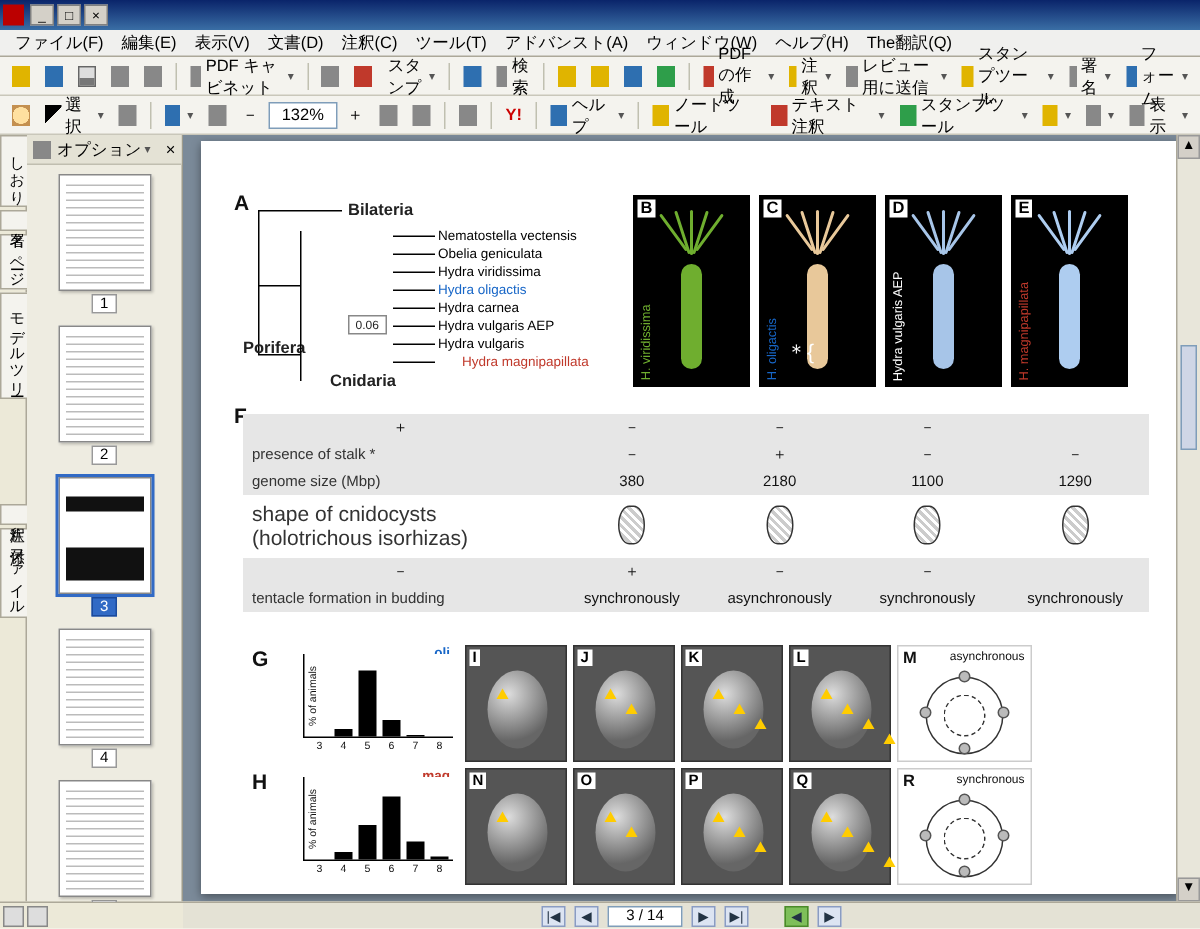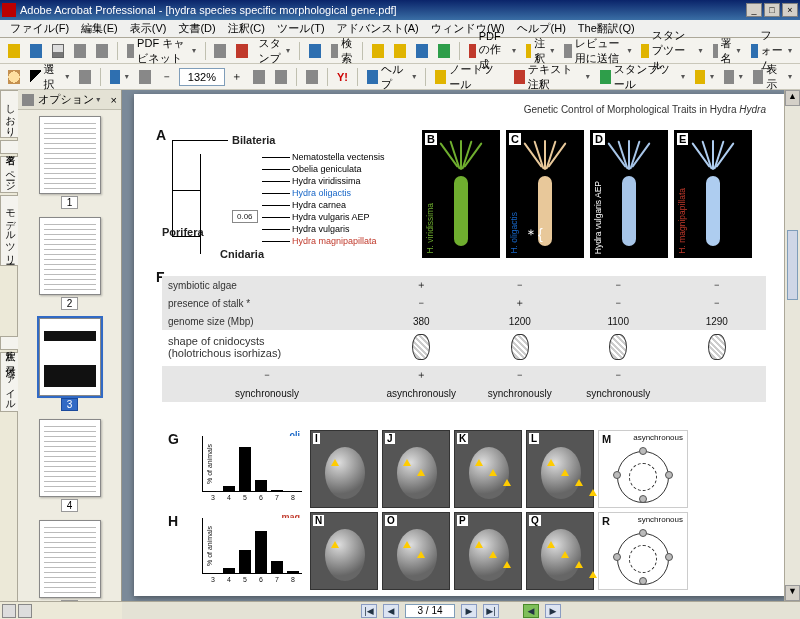--- a/index.html
+++ b/index.html
@@ -96,23 +96,20 @@
   .navbtn { width:16px; height:14px; border:1px solid #8a9cc2; background:#dce4f2; font-size:9px; display:flex; align-items:center; justify-content:center; color:#234; }
   .pagefield { width:50px; height:14px; border:1px solid #7f9db9; background:#fff; text-align:center; font-size:10px; }
   .statusbar { position:absolute; left:0; bottom:0; width:122px; height:18px; background:#ece9d8; border-top:1px solid #aca899; display:flex; align-items:center; }
   .sqbtn { width:14px; height:14px; border:1px solid #888; margin-left:2px; background:#ddd; }
 </style>
 </head>
 <body>
 
 <div class="titlebar">
   <span class="icon"></span>
-  <span class="title">
-    <span>Adobe Acrobat Professional</span> - <span>[hydra species specific morphological gene.pdf]</span>
-  </span>
   <div class="winbtns">
     <div class="winbtn">_</div>
     <div class="winbtn">□</div>
     <div class="winbtn">×</div>
   </div>
 </div>
 
 <div class="menubar">
   <span class="menuitem">ファイル(F)</span>
   <span class="menuitem">編集(E)</span>
@@ -383,24 +380,20 @@
           <div class="textrow" style="top: 66px;"></div>
           <div class="textrow" style="top: 71px;"></div>
         </div>
         <div class="thumblabel">5</div>
       </div>
     </div>
 </div>
 
 <div class="docarea">
   <div class="paper">
-    <div class="runhead">
-      <span>Genetic Control of Morphological Traits in Hydra</span>
-      <span style="font-style:italic">Hydra</span>
-    </div>
 
     <div class="panel-label" style="position:absolute;left:22px;top:34px">A</div>
     <div class="panelA">
       <div class="tree">
         <div class="line" style="left:10px;top:10px;width:1px;height:96px"></div>
         <div class="line" style="left:10px;top:10px;width:56px;height:1px"></div>
         <div class="label" style="left:70px;top:4px;font-weight:bold;font-size:11px">Bilateria</div>
         <div class="line" style="left:10px;top:106px;width:28px;height:1px"></div>
         <div class="label" style="left:0px;top:96px;font-weight:bold;font-size:11px">Porifera</div>
         <div class="line" style="left:38px;top:24px;width:1px;height:100px"></div>
@@ -415,21 +408,21 @@
             <div class="label" style="left: 130px; top: 46px; color: rgb(0, 0, 0);">Hydra viridissima</div>
             <div class="line" style="left: 100px; top: 51px; width: 28px; height: 1px;"></div>
             <div class="label" style="left: 130px; top: 58px; color: rgb(23, 102, 199);">Hydra oligactis</div>
             <div class="line" style="left: 100px; top: 63px; width: 28px; height: 1px;"></div>
             <div class="label" style="left: 130px; top: 70px; color: rgb(0, 0, 0);">Hydra carnea</div>
             <div class="line" style="left: 100px; top: 75px; width: 28px; height: 1px;"></div>
             <div class="label" style="left: 130px; top: 82px; color: rgb(0, 0, 0);">Hydra vulgaris AEP</div>
             <div class="line" style="left: 100px; top: 87px; width: 28px; height: 1px;"></div>
             <div class="label" style="left: 130px; top: 94px; color: rgb(0, 0, 0);">Hydra vulgaris</div>
             <div class="line" style="left: 100px; top: 99px; width: 28px; height: 1px;"></div>
-            <div class="label" style="left: 130px; top: 106px; color: rgb(192, 57, 43);">Hydra magnipapillata</div>
+            <div class="label" style="left: 146px; top: 106px; color: rgb(192, 57, 43);">Hydra magnipapillata</div>
             <div class="line" style="left: 100px; top: 111px; width: 28px; height: 1px;"></div>
           </div>
       </div>
     </div>
 
     <div id="photo-strip">
         <div class="photo" style="left: 288px; top: 36px;">
           <div class="pl">B</div>
           <div class="vtxt" style="color:#6fae2f">H. viridissima</div>
           <div class="hydra-body" style="background: rgb(111, 174, 47);"></div>
@@ -468,62 +461,62 @@
           <div class="tentacle" style="background: rgb(174, 205, 240); left: 32px; transform: rotate(-18deg);"></div>
           <div class="tentacle" style="background: rgb(174, 205, 240); left: 38px; transform: rotate(0deg);"></div>
           <div class="tentacle" style="background: rgb(174, 205, 240); left: 44px; transform: rotate(18deg);"></div>
           <div class="tentacle" style="background: rgb(174, 205, 240); left: 50px; transform: rotate(36deg);"></div>
         </div>
       </div>
 
     <div class="panel-label" style="position:absolute;left:22px;top:176px">F</div>
     <div class="tableF" id="tableF">
         <div class="row band">
-          <div class="rl">symbiotic algae</div>
           <div class="cell">＋</div>
           <div class="cell">－</div>
           <div class="cell">－</div>
           <div class="cell">－</div>
         </div>
         <div class="row band">
           <div class="rl">presence of stalk *</div>
           <div class="cell">－</div>
           <div class="cell">＋</div>
           <div class="cell">－</div>
           <div class="cell">－</div>
         </div>
         <div class="row band">
           <div class="rl">genome size (Mbp)</div>
           <div class="cell">380</div>
-          <div class="cell">1200</div>
+          <div class="cell">2180</div>
           <div class="cell">1100</div>
           <div class="cell">1290</div>
         </div>
         <div class="cnidorow">
-          <div class="rl" style="font-size:11px">shape of cnidocysts <br>(holotrichous isorhizas)</div>
+          <div class="rl" style="font-size:14px">shape of cnidocysts <br>(holotrichous isorhizas)</div>
           <div>
             <div class="cnido"></div>
           </div>
           <div>
             <div class="cnido"></div>
           </div>
           <div>
             <div class="cnido"></div>
           </div>
           <div>
             <div class="cnido"></div>
           </div>
         </div>
         <div class="row band">
           <div class="cell">－</div>
           <div class="cell">＋</div>
           <div class="cell">－</div>
           <div class="cell">－</div>
         </div>
         <div class="row band">
+          <div class="rl">tentacle formation in budding</div>
           <div class="cell">synchronously</div>
           <div class="cell">asynchronously</div>
           <div class="cell">synchronously</div>
           <div class="cell">synchronously</div>
         </div>
       </div>
 
     <div class="panelsGH" id="panelsGH">
         <div class="gh-row">
           <div></div>

